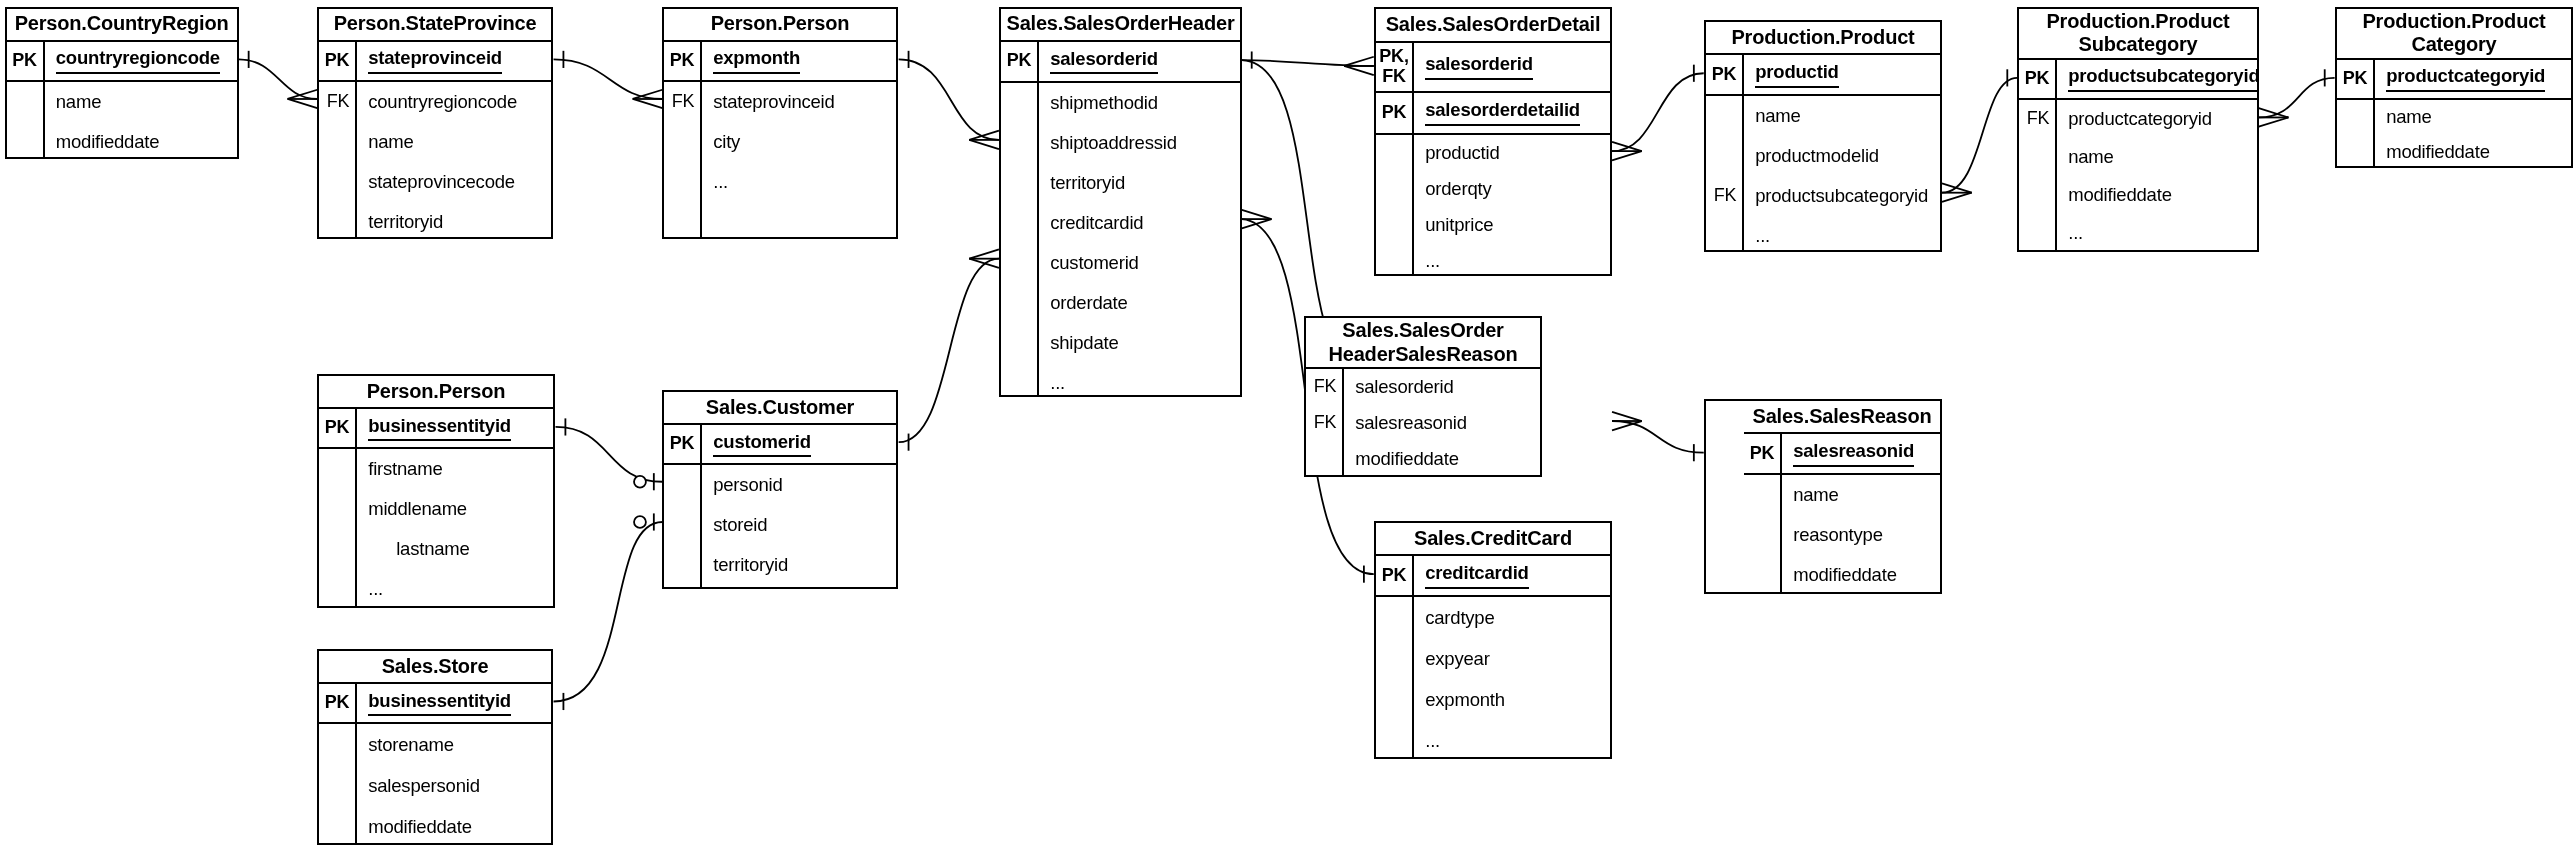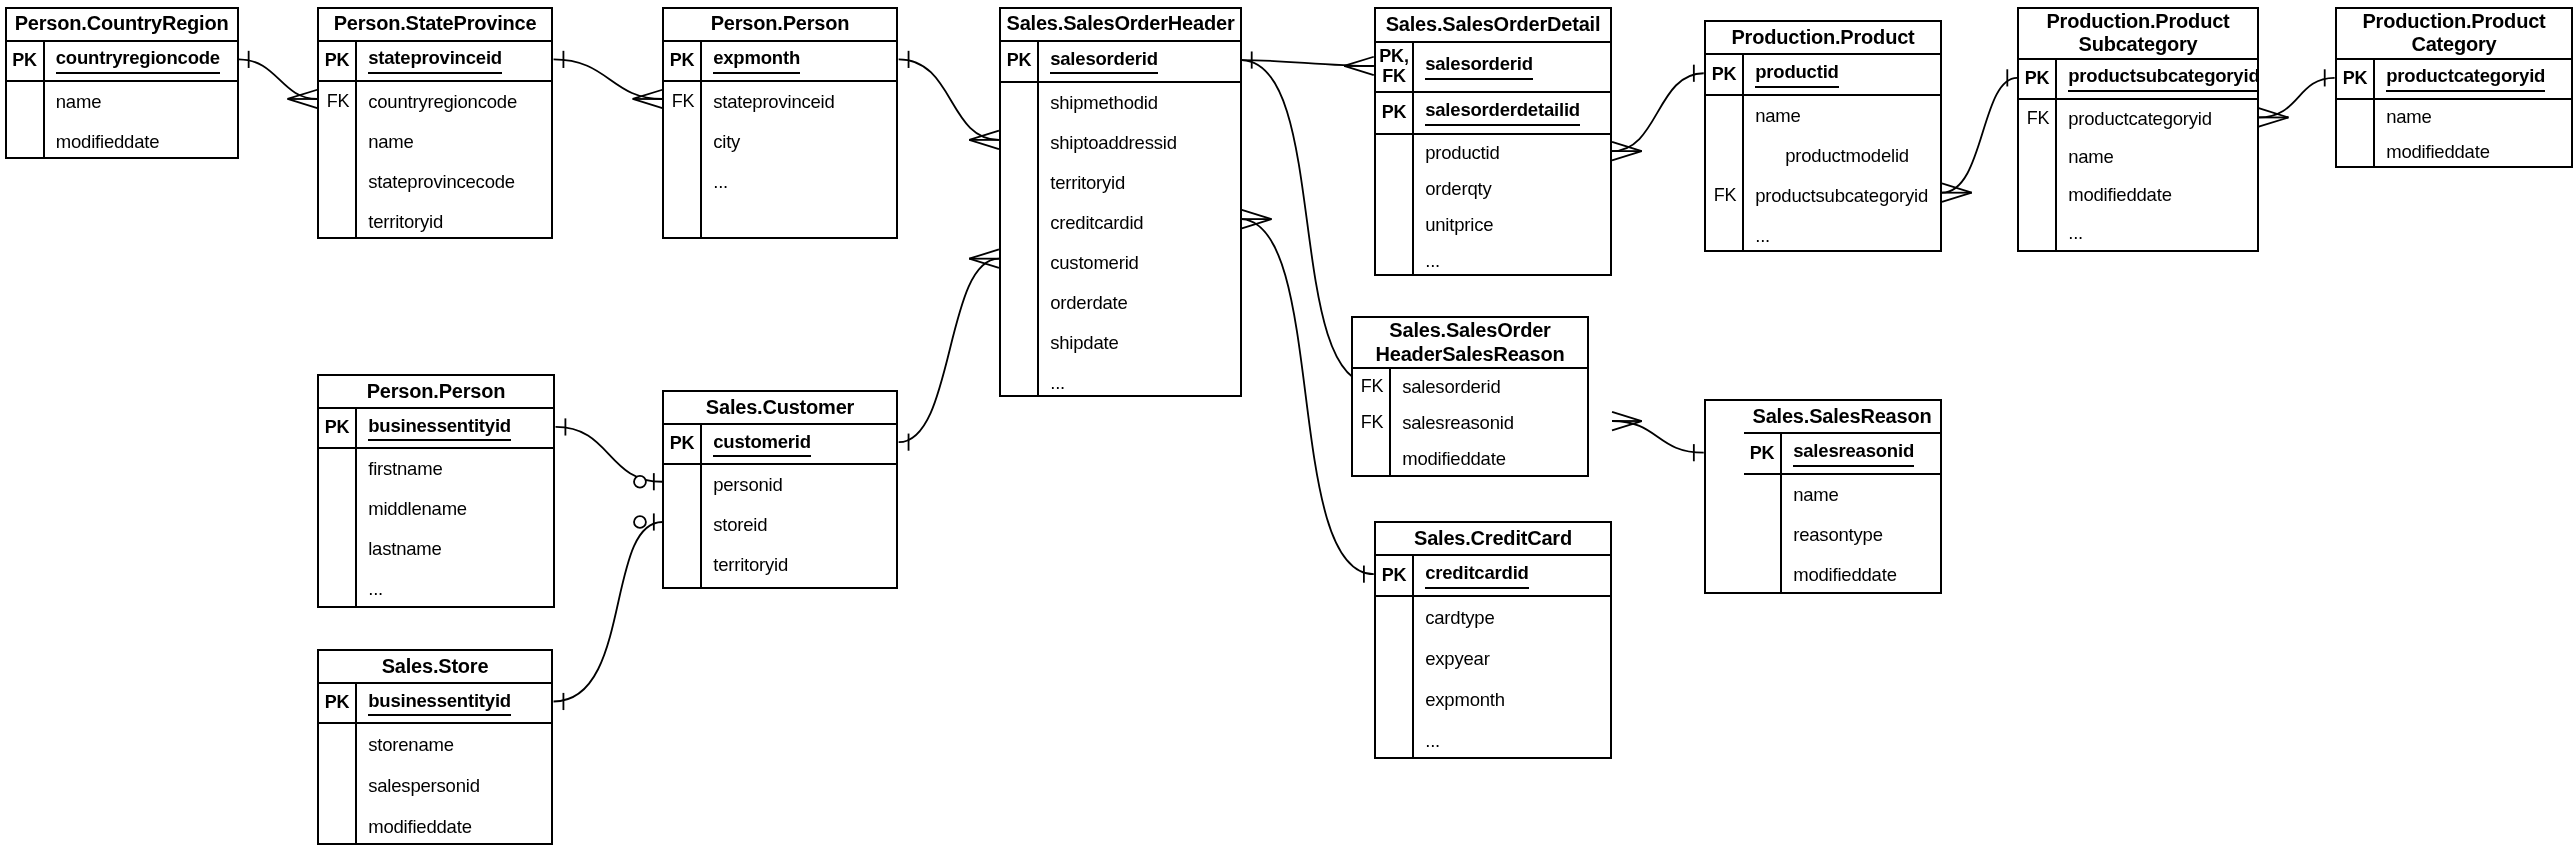--- a/index.html
+++ b/index.html
@@ -362,21 +362,21 @@
         </div>
         <div class="efld">
           <div class="ukey">productid</div>
         </div>
       </div>
       <div class="eattrs" style="height: 158px;">
         <div class="erow attr" style="height: 40px;">
           <div class="elbl"></div>
           <div class="efld">name</div>
         </div>
-        <div class="erow attr" style="height: 40px; gap: 30px;">
+        <div class="erow attr" style="height: 40px;">
           <div class="elbl"></div>
           <div class="efld">productmodelid</div>
         </div>
         <div class="erow attr" style="height: 40px;">
           <div class="elbl">FK</div>
           <div class="efld">productsubcategoryid</div>
         </div>
         <div class="erow attr" style="height: 40px;">
           <div class="elbl"></div>
           <div class="efld">...</div>
@@ -453,21 +453,21 @@
       </div>
       <div class="eattrs" style="height: 161px;">
         <div class="erow attr" style="height: 40px;">
           <div class="elbl"></div>
           <div class="efld">firstname</div>
         </div>
         <div class="erow attr" style="height: 40px;">
           <div class="elbl"></div>
           <div class="efld">middlename</div>
         </div>
-        <div class="erow attr" style="height: 40px;">
+        <div class="erow attr" style="height: 40px; gap: 28px;">
           <div class="elbl"></div>
           <div class="efld">lastname</div>
         </div>
         <div class="erow attr" style="height: 40px;">
           <div class="elbl"></div>
           <div class="efld">...</div>
         </div>
       </div>
     </div>
     <div class="etable" style="left: 662px; top: 390px; width: 236px; height: 199px;">
@@ -490,21 +490,21 @@
         <div class="erow attr" style="height: 40px;">
           <div class="elbl"></div>
           <div class="efld">storeid</div>
         </div>
         <div class="erow attr" style="height: 40px;">
           <div class="elbl"></div>
           <div class="efld">territoryid</div>
         </div>
       </div>
     </div>
-    <div class="etable" style="left: 1351px; top: 316px; width: 238px; height: 161px;">
+    <div class="etable" style="left: 1304px; top: 316px; width: 238px; height: 161px;">
       <div class="etitle" style="height: 51px;">
         <div>Sales.SalesOrder</div>
         <div>HeaderSalesReason</div>
       </div>
       <div class="eattrs" style="height: 110px;">
         <div class="erow attr" style="height: 36px;">
           <div class="elbl">FK</div>
           <div class="efld">salesorderid</div>
         </div>
         <div class="erow attr" style="height: 36px;">

